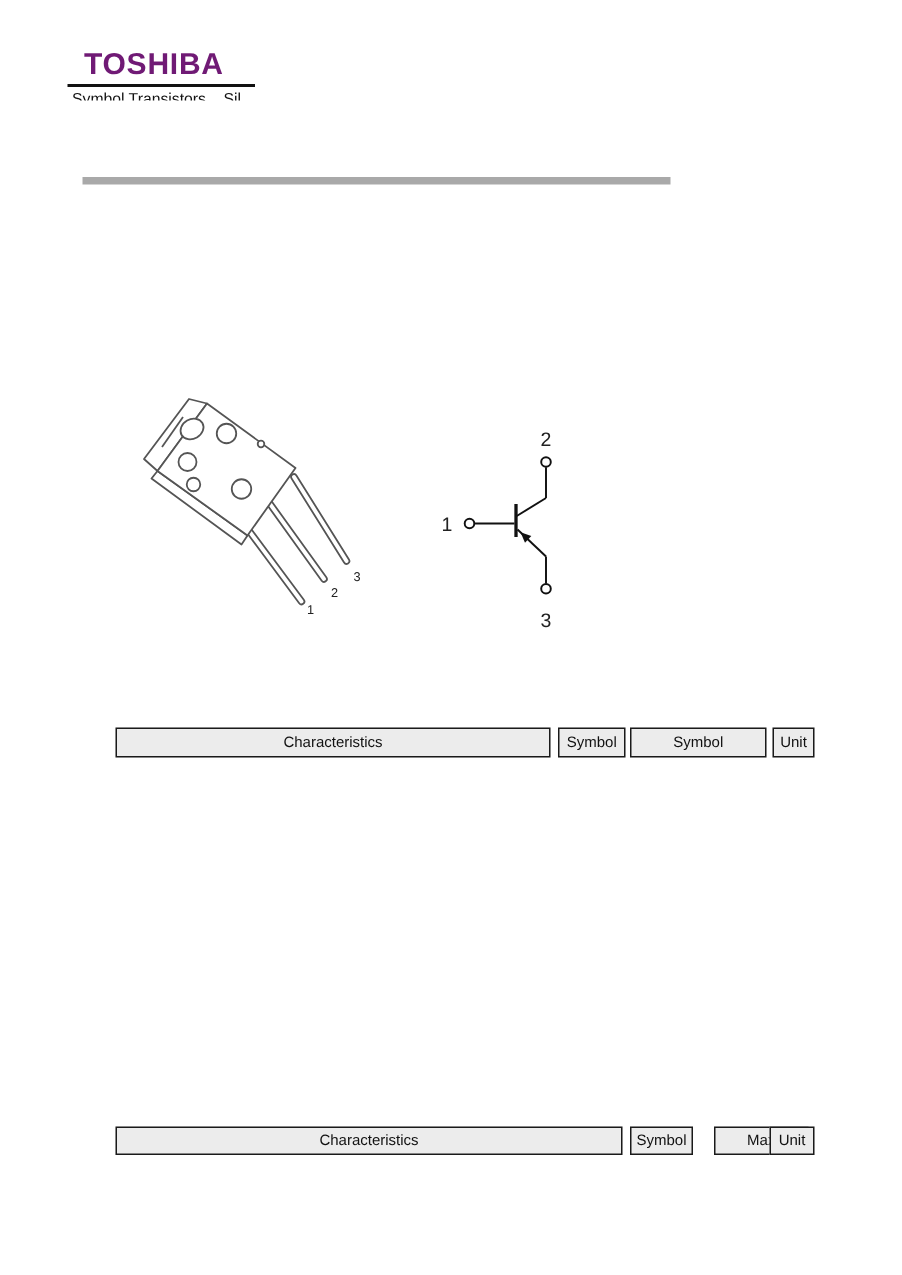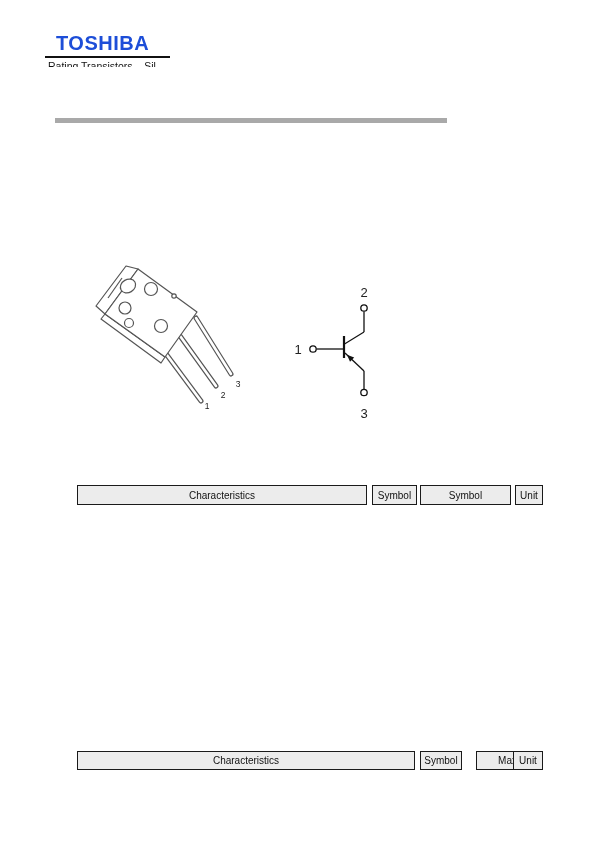--- a/index.html
+++ b/index.html
@@ -19,21 +19,21 @@
     width: 130px; height: 47px;
     background: #ffffff;
     overflow: hidden;
   }
   #brand-wordmark {
     position: absolute;
     left: 16px; top: 12px;
     font-size: 20px;
     font-weight: bold;
     letter-spacing: 0.5px;
-    color: #1d4ed8;
+    color: #701a75;
     white-space: nowrap;
   }
   #brand-rule {
     position: absolute;
     left: 5px; top: 36px;
     width: 125px; height: 2px;
     background: #111111;
   }
   #brand-subtitle {
     position: absolute;
@@ -89,21 +89,21 @@
   }
 </style>
 </head>
 <body>
 
 <div id="page">
 
   <div id="logo-block">
     <div id="brand-wordmark">TOSHIBA</div>
     <div id="brand-rule"></div>
-    <div id="brand-subtitle">Rating Transistors    Sil</div>
+    <div id="brand-subtitle">Symbol Transistors    Sil</div>
   </div>
 
   <div id="divider-bar"></div>
 
   <div id="package-figure">
     <svg width="152" height="145" viewBox="0 0 152 145">
 
       <g>
         <line x1="60" y1="74" x2="106" y2="136" stroke="#555" stroke-width="5" stroke-linecap="round"></line>
         <line x1="60" y1="74" x2="106" y2="136" stroke="#fff" stroke-width="2.6" stroke-linecap="round"></line>

